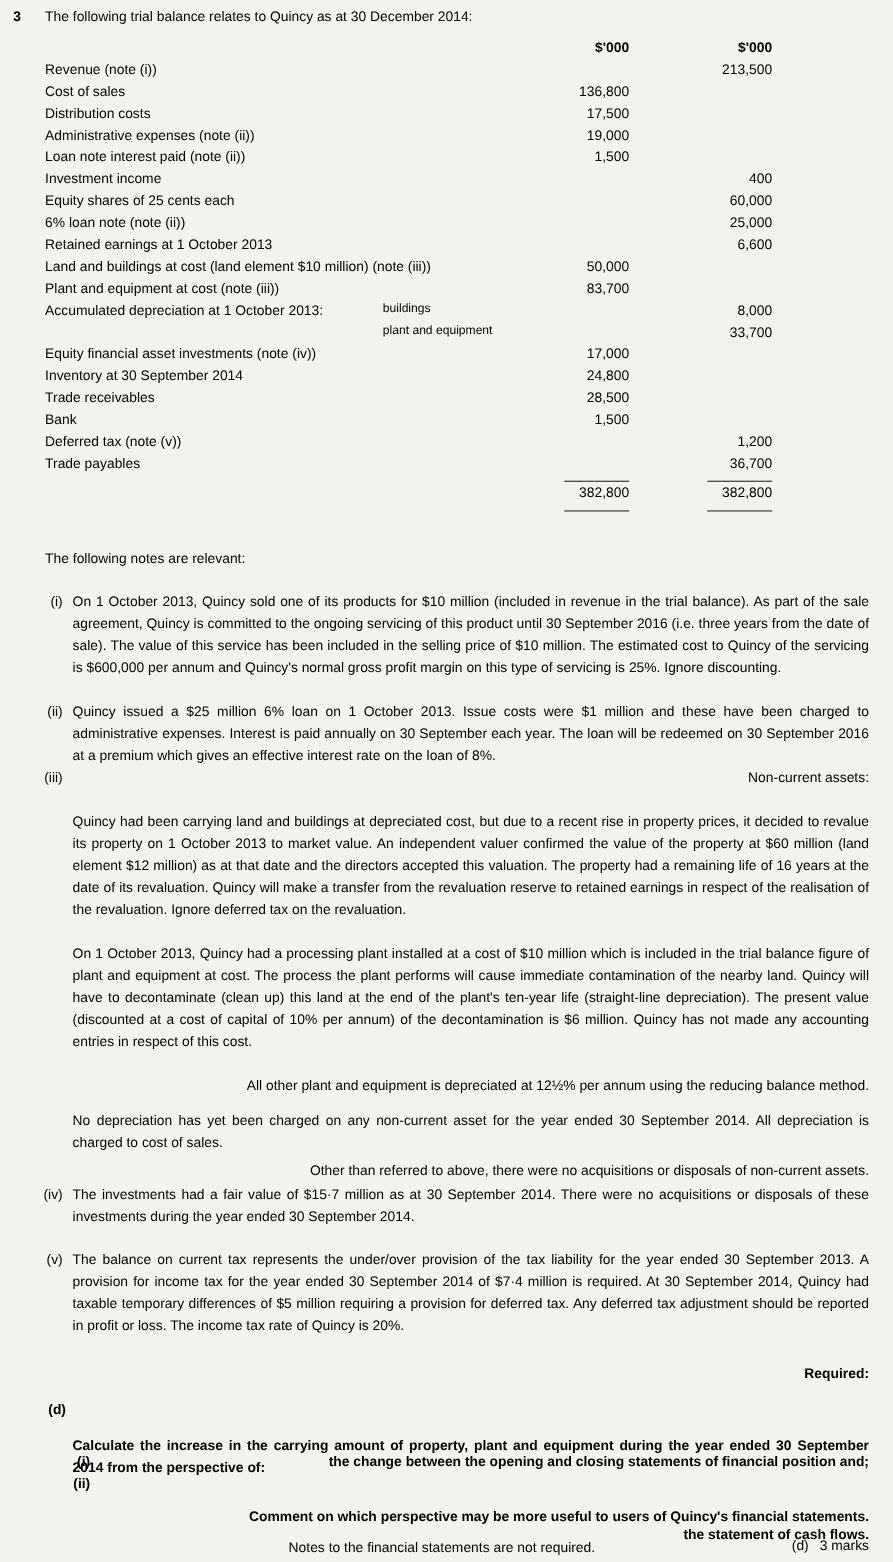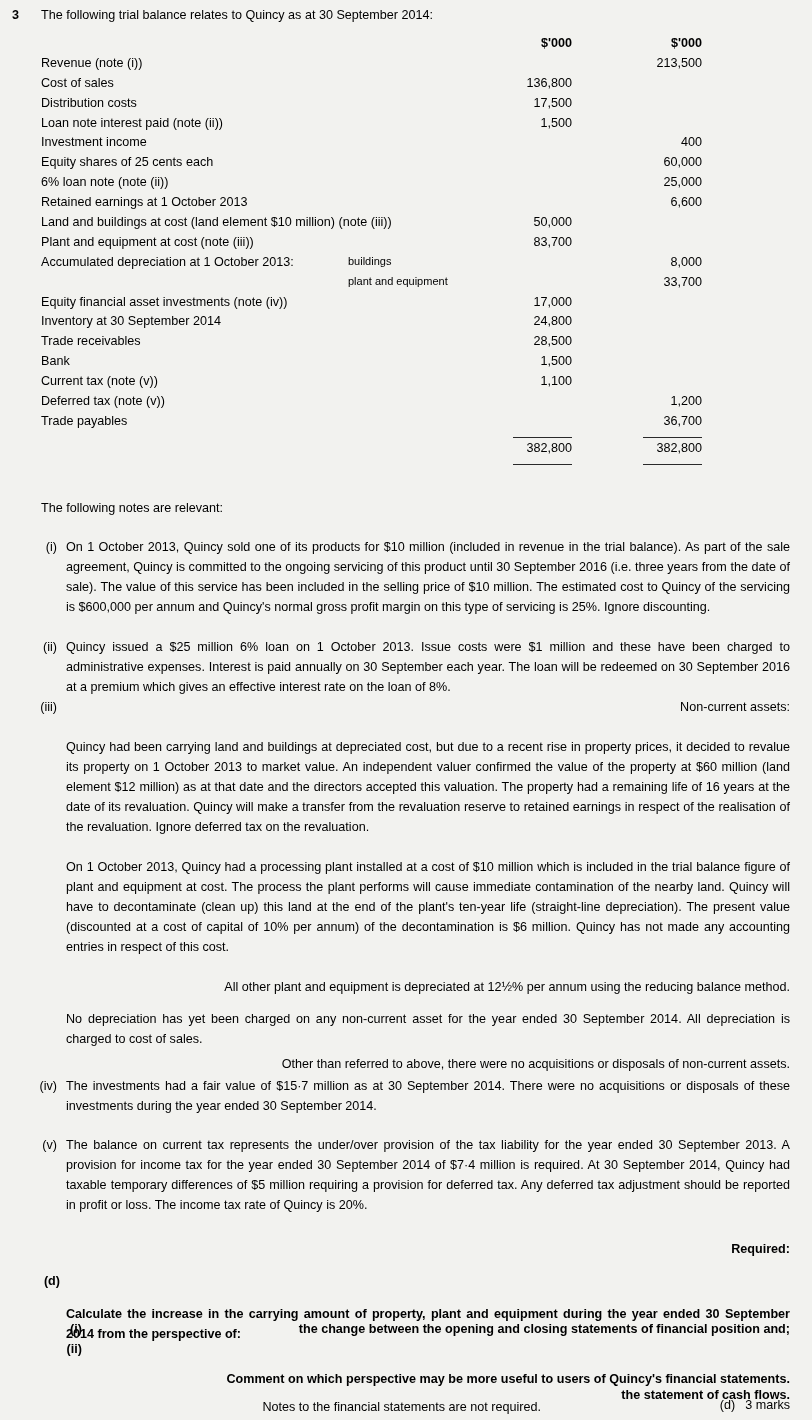--- a/index.html
+++ b/index.html
@@ -153,21 +153,21 @@
   }
   .marks .mk-label { margin-right: 10px; }
 </style>
 </head>
 <body>
 
 <div class="page">
 
   <div class="q-head">
     <span class="q-num">3</span>
-    <span class="q-text">The following trial balance relates to Quincy as at 30 September 2014:</span>
+    <span class="q-text">The following trial balance relates to Quincy as at 30 December 2014:</span>
   </div>
 
   <div class="tb" id="tb-root">
     <div class="tb-row tb-head">
       <span class="tb-c1">$'000</span>
       <span class="tb-c2">$'000</span>
     </div>
     <div id="tb-rows">
         <div class="tb-row">
           <span class="tb-label">Revenue (note (i))</span>
@@ -178,20 +178,25 @@
           <span class="tb-label">Cost of sales</span>
           <span class="tb-c1">136,800</span>
           <span class="tb-c2"></span>
         </div>
         <div class="tb-row">
           <span class="tb-label">Distribution costs</span>
           <span class="tb-c1">17,500</span>
           <span class="tb-c2"></span>
         </div>
         <div class="tb-row">
+          <span class="tb-label">Administrative expenses (note (ii))</span>
+          <span class="tb-c1">19,000</span>
+          <span class="tb-c2"></span>
+        </div>
+        <div class="tb-row">
           <span class="tb-label">Loan note interest paid (note (ii))</span>
           <span class="tb-c1">1,500</span>
           <span class="tb-c2"></span>
         </div>
         <div class="tb-row">
           <span class="tb-label">Investment income</span>
           <span class="tb-c1"></span>
           <span class="tb-c2">400</span>
         </div>
         <div class="tb-row">
@@ -242,25 +247,20 @@
           <span class="tb-c2"></span>
         </div>
         <div class="tb-row">
           <span class="tb-label">Trade receivables</span>
           <span class="tb-c1">28,500</span>
           <span class="tb-c2"></span>
         </div>
         <div class="tb-row">
           <span class="tb-label">Bank</span>
           <span class="tb-c1">1,500</span>
-          <span class="tb-c2"></span>
-        </div>
-        <div class="tb-row">
-          <span class="tb-label">Current tax (note (v))</span>
-          <span class="tb-c1">1,100</span>
           <span class="tb-c2"></span>
         </div>
         <div class="tb-row">
           <span class="tb-label">Deferred tax (note (v))</span>
           <span class="tb-c1"></span>
           <span class="tb-c2">1,200</span>
         </div>
         <div class="tb-row">
           <span class="tb-label">Trade payables</span>
           <span class="tb-c1"></span>

